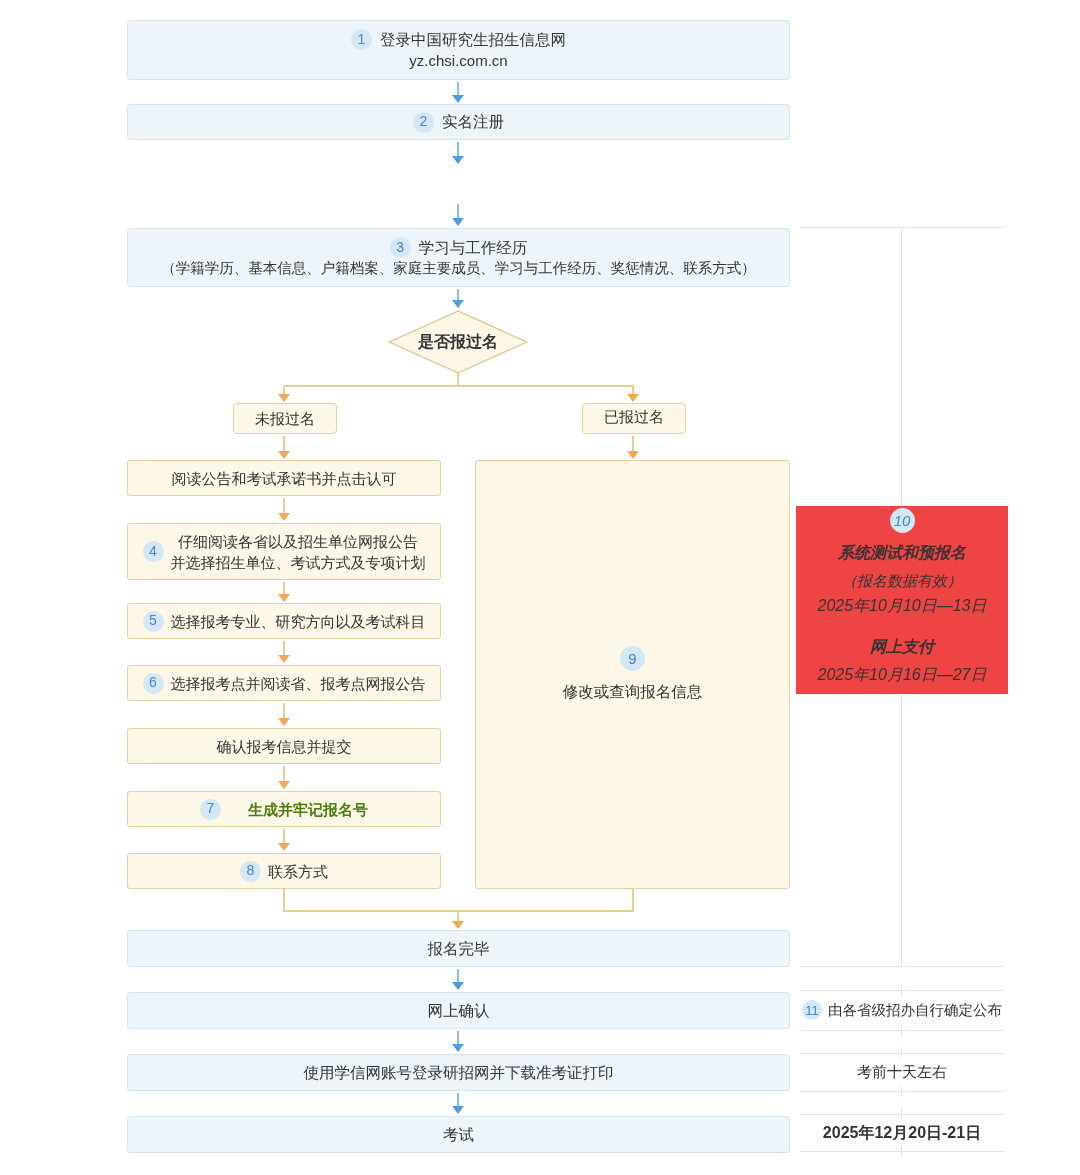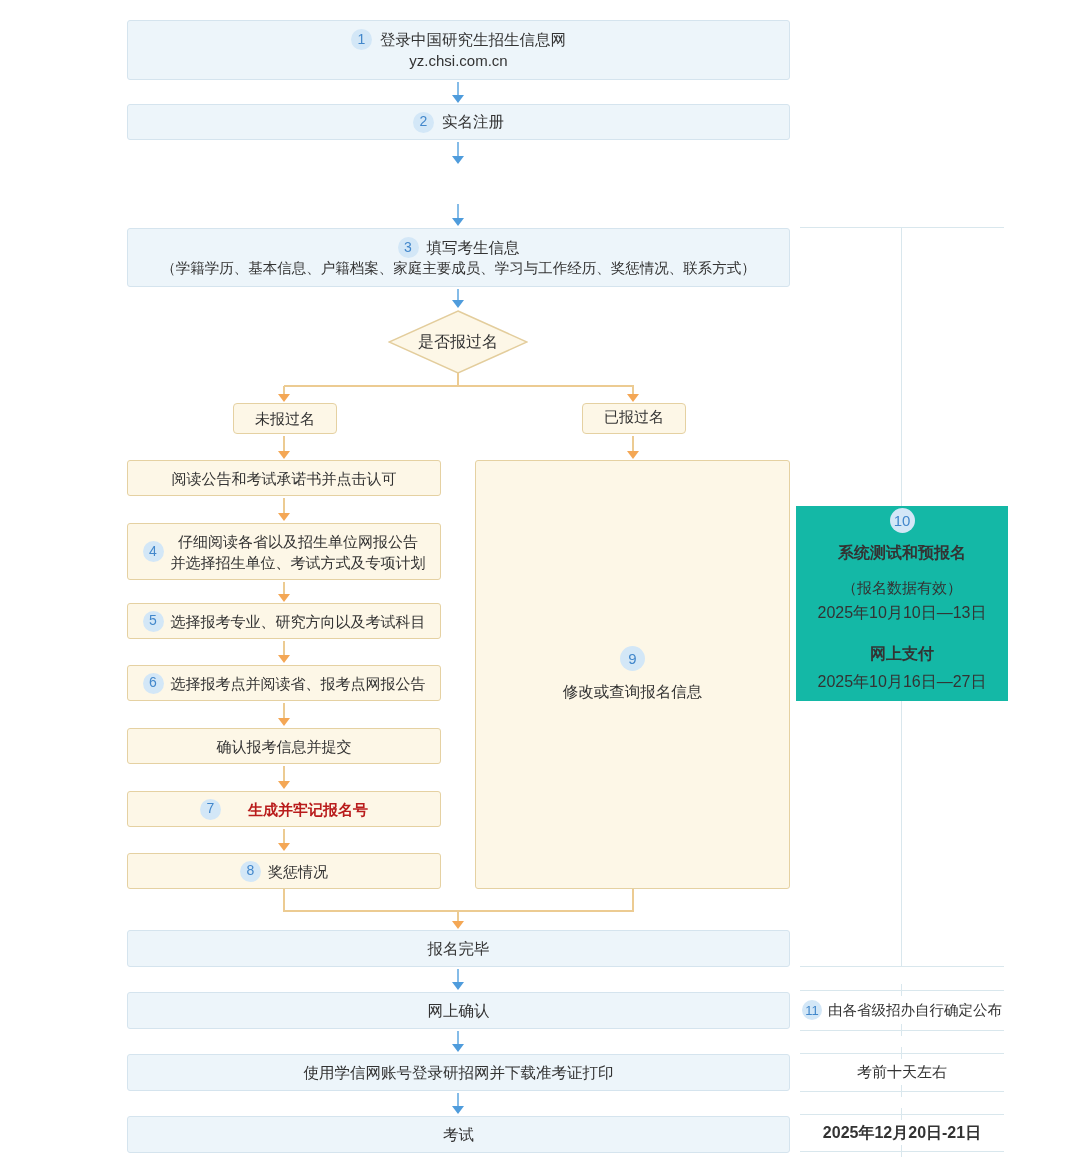--- a/index.html
+++ b/index.html
@@ -22,40 +22,40 @@
   }
   .row{display:flex;align-items:center;justify-content:center;gap:8px;white-space:nowrap;}
   .sub{font-size:14.5px;white-space:nowrap;text-align:right;}
   .badge{
     flex:none;display:inline-flex;align-items:center;justify-content:center;
     width:21px;height:21px;border-radius:50%;background:#d3e7f7;color:#4287cb;
     font-size:14px;
   }
   .badge.lg{width:25px;height:25px;font-size:15px;}
   .badge.sm{width:20px;height:20px;font-size:13px;}
-  .red{color:#b91c1c;font-weight:bold;margin-left:20px;}
+  .red{color:#4d7c0f;font-weight:bold;margin-left:20px;}
   
   .arrow{position:absolute;width:14px;}
   .arrow .stem{position:absolute;left:6px;top:0;bottom:7px;width:2px;}
   .arrow .head{position:absolute;left:1px;bottom:0;width:0;height:0;
     border-left:6px solid transparent;border-right:6px solid transparent;border-top:8px solid;}
   .arrow.blue .stem{background:#85bce8;}
   .arrow.blue .head{border-top-color:#4f9cdc;}
   .arrow.orange .stem{background:#eccb92;}
   .arrow.orange .head{border-top-color:#f4a755;}
   
   .tline{position:absolute;background:#eccb92;}
   .aline{position:absolute;background:#d9e7ed;}
   
   .dtext{position:absolute;display:flex;align-items:center;justify-content:center;
-    font-weight:normal;font-size:16px;}
-  
-  .ann{position:absolute;text-align:center;z-index:2;background:#14b8a6;}
+    font-weight:bold;font-size:16px;}
+  
+  .ann{position:absolute;text-align:center;z-index:2;background:#ef4444;font-style:italic;}
   .ann .t1{font-weight:bold;font-size:16px;margin-top:10px;}
-  .ann .t2{font-size:15px;margin-top:15px;}
+  .ann .t2{font-size:15px;margin-top:8px;}
   .ann .t3{font-size:16px;margin-top:5px;}
   .ann .t4{font-weight:bold;font-size:16px;margin-top:20px;}
   .ann .t5{font-size:16px;margin-top:7px;}
   .annrow{position:absolute;display:flex;align-items:center;justify-content:center;
     gap:6px;z-index:2;white-space:nowrap;font-size:14.5px;}
 </style>
 </head>
 <body>
 
 <div id="stage">
@@ -87,21 +87,21 @@
 
 
   <div class="arrow blue" style="left:451px;top:204px;height:22px;">
       <div class="stem"></div>
       <div class="head"></div>
     </div>
 
   <div class="bbox" style="left:127px;top:228px;width:663px;height:59px;">
     <div class="row">
       <span class="badge">3</span>
-      <span>填写考生信息</span>
+      <span>学习与工作经历</span>
     </div>
     <div class="sub">（学籍学历、基本信息、户籍档案、家庭主要成员、学习与工作经历、奖惩情况、联系方式）</div>
   </div>
 
   <div class="arrow blue" style="left:451px;top:289px;height:19px;">
       <div class="stem"></div>
       <div class="head"></div>
     </div>
 
   <svg style="position:absolute;left:388px;top:310px;" width="140" height="64">
@@ -205,21 +205,21 @@
   </div>
 
   <div class="arrow orange" style="left:277px;top:829px;height:22px;">
       <div class="stem"></div>
       <div class="head"></div>
     </div>
 
   <div class="cbox" style="left:127px;top:853px;width:314px;height:36px;">
     <div class="row" style="gap:7px;">
       <span class="badge">8</span>
-      <span>奖惩情况</span>
+      <span>联系方式</span>
     </div>
   </div>
 
   <div class="cbox" style="left:475px;top:460px;width:315px;height:429px;">
     <span class="badge lg">9</span>
     <div style="margin-top:10px;font-size:15.5px;">修改或查询报名信息</div>
   </div>
 
   <div class="tline" style="left:283px;top:889px;width:2px;height:23px;"></div>
   <div class="tline" style="left:632px;top:889px;width:2px;height:23px;"></div>

